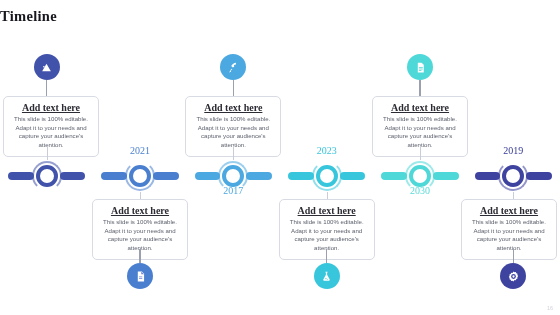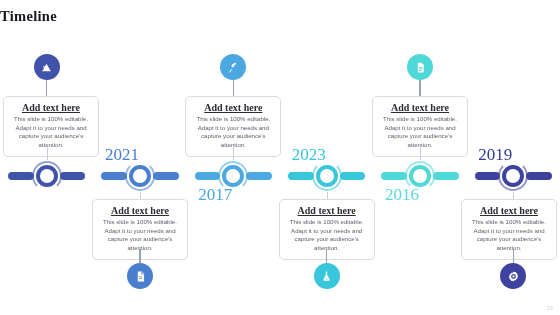--- a/index.html
+++ b/index.html
@@ -26,21 +26,21 @@
   .arc{
     position:absolute;width:30px;height:30px;border-radius:50%;
     border:2px solid transparent;box-sizing:border-box;top:161px;
   }
   .arc.down{border-bottom-color:#7f90d8;border-left-color:#7f90d8;border-right-color:#7f90d8;transform:rotate(0deg);}
   .arc.up{border-top-color:#7f90d8;border-left-color:#7f90d8;border-right-color:#7f90d8;}
 
   
   .year{
     position:absolute;font-family:"Liberation Serif", serif;
-    font-size:17px;font-weight:normal;width:70px;
+    font-size:10px;font-weight:normal;text-align:center;width:70px;
   }
 
   
   .box{
     position:absolute;width:96px;box-sizing:border-box;
     border:1px solid #d8dbe4;border-radius:5px;background:#fff;
     padding:5px 5px 6px 5px;text-align:center;
   }
   .box h4{
     margin:0 0 2px 0;font-family:"Liberation Serif", serif;
@@ -145,21 +145,21 @@
           <path d="M10 3h4v1.6h-.9v4.3l4.6 8.1c.8 1.4-.2 3-1.8 3H8.1c-1.6 0-2.6-1.6-1.8-3l4.6-8.1V4.6H10z"></path>
           <circle cx="11" cy="16" r="1.1" fill="#38c6dd"></circle>
           <circle cx="13.6" cy="17.6" r=".8" fill="#38c6dd"></circle>
         </svg>
       </div>
       <div class="bubble-stem" style="left: 325.967px; top: 249px; height: 14px;"></div>
       <div class="seg" style="left: 381.333px; width: 25.6667px; background: rgb(79, 216, 216);"></div>
       <div class="seg" style="left: 433px; width: 25.6667px; background: rgb(79, 216, 216);"></div>
       <div class="arc up" style="left: 405px; border-color: rgb(79, 216, 216) rgb(79, 216, 216) transparent; opacity: 0.55;"></div>
       <div class="node" style="left: 409px; border-color: rgb(79, 216, 216);"></div>
-      <div class="year" style="color: rgb(88, 218, 214); left: 385px; top: 185px;">2016</div>
+      <div class="year" style="color: rgb(88, 218, 214); left: 385px; top: 185px;">2030</div>
       <div class="box" style="left: 372px; top: 96px;">
         <h4>Add text here</h4>
         <p>This slide is 100% editable. Adapt it to your needs and capture your audience's attention.</p>
       </div>
       <div class="stem" style="left: 420px; top: 146px; height: 14px;"></div>
       <div class="bubble" style="left: 407px; top: 54px; background: rgb(79, 216, 216);">
         <svg viewBox="0 0 24 24" fill="#fff">
           <path d="M7 3h7l4 4v14H7z"></path>
           <rect x="9.2" y="11" width="7" height="1.5" fill="#4fd8d8"></rect>
           <rect x="9.2" y="14" width="7" height="1.5" fill="#4fd8d8"></rect>

